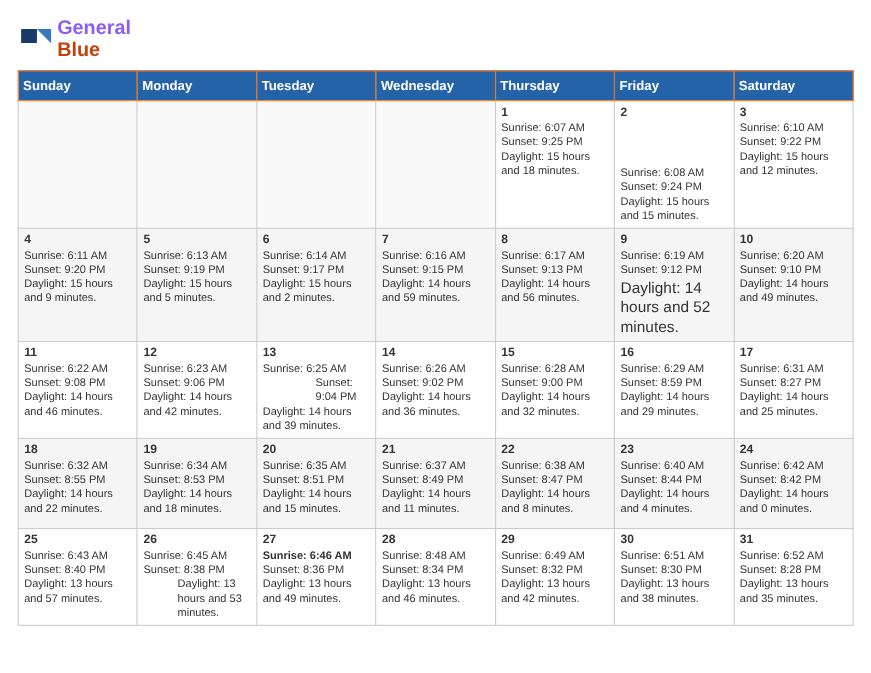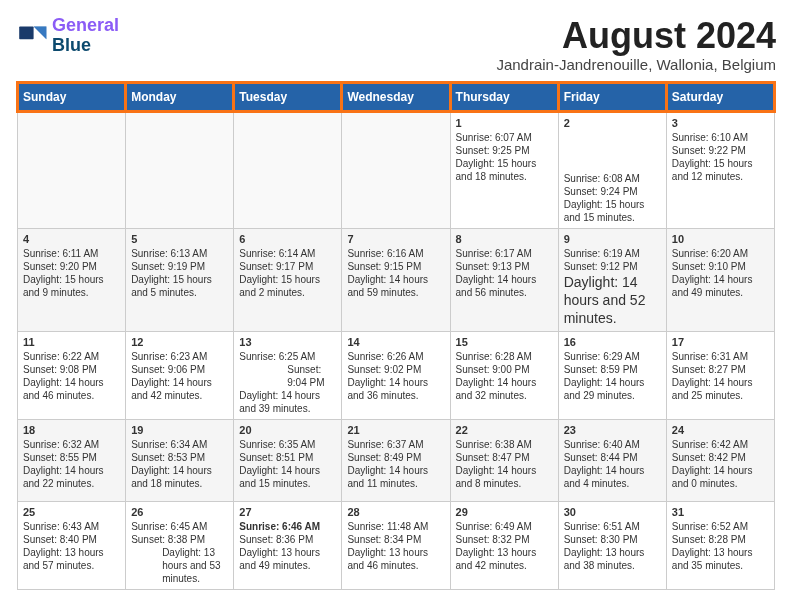--- a/index.html
+++ b/index.html
@@ -27,21 +27,21 @@
       line-height: 1.1;
     }
     .logo-general {
       font-size: 18px;
       font-weight: bold;
       color: #8b5cf6;
     }
     .logo-blue {
       font-size: 18px;
       font-weight: bold;
-      color: #0c4a6e;
+      color: #c2410c;
     }
     .logo-icon {
       width: 32px;
       height: 32px;
     }
     .title-block {
       text-align: right;
     }
     .cal-title {
       font-size: 36px;
@@ -58,21 +58,21 @@
       border-collapse: collapse;
       table-layout: fixed;
     }
     thead th {
       background: #2563a8;
       color: #fff;
       font-size: 12px;
       font-weight: bold;
       padding: 6px 4px;
       text-align: left;
-      border: 3px solid #f97316;
+      border: 1px solid #f97316;
     }
     tbody td {
       vertical-align: top;
       border: 1px solid #ccc;
       padding: 4px 5px;
       font-size: 10px;
       color: #333;
       height: 82px;
       background: #fff;
     }
@@ -97,24 +97,20 @@
     <svg class="logo-icon" viewBox="0 0 40 40">
       <polygon points="22,8 38,8 38,24" fill="#2563a8"></polygon>
       <polygon points="22,8 38,8 38,24" fill="#4a90d9" opacity="0.5"></polygon>
       <rect x="4" y="8" width="18" height="16" fill="#1a3a6a" rx="1"></rect>
     </svg>
     <div class="logo-text">
       <span class="logo-general">General</span>
       <span class="logo-blue">Blue</span>
     </div>
   </div>
-  <div class="title-block">
-    <div class="cal-title">August 2024</div>
-    <div class="cal-subtitle">Jandrain-Jandrenouille, Wallonia, Belgium</div>
-  </div>
 </div>
 
 <table>
   <thead>
     <tr>
     <th>Sunday</th>
         <th>Monday</th>
         <th>Tuesday</th>
         <th>Wednesday</th>
         <th>Thursday</th>
@@ -293,21 +289,21 @@
           <div style="font-size: 10px; line-height: 1.3; margin-left: 31px;">Daylight: 13 hours and 53 minutes.</div>
         </td>
         <td>
           <span class="day-num">27</span>
           <div style="font-size: 10px; line-height: 1.3; font-weight: bold;">Sunrise: 6:46 AM</div>
           <div style="font-size: 10px; line-height: 1.3;">Sunset: 8:36 PM</div>
           <div style="font-size: 10px; line-height: 1.3;">Daylight: 13 hours and 49 minutes.</div>
         </td>
         <td>
           <span class="day-num">28</span>
-          <div style="font-size: 10px; line-height: 1.3;">Sunrise: 11:48 AM</div>
+          <div style="font-size: 10px; line-height: 1.3;">Sunrise: 8:48 AM</div>
           <div style="font-size: 10px; line-height: 1.3;">Sunset: 8:34 PM</div>
           <div style="font-size: 10px; line-height: 1.3;">Daylight: 13 hours and 46 minutes.</div>
         </td>
         <td>
           <span class="day-num">29</span>
           <div style="font-size: 10px; line-height: 1.3;">Sunrise: 6:49 AM</div>
           <div style="font-size: 10px; line-height: 1.3;">Sunset: 8:32 PM</div>
           <div style="font-size: 10px; line-height: 1.3;">Daylight: 13 hours and 42 minutes.</div>
         </td>
         <td>

